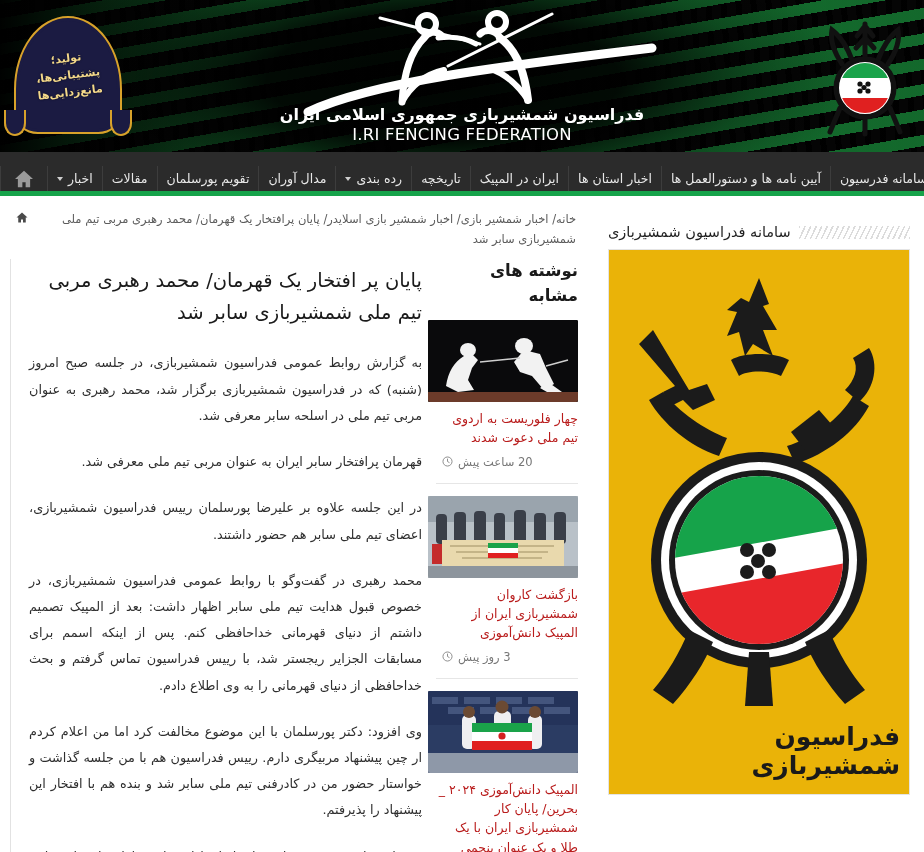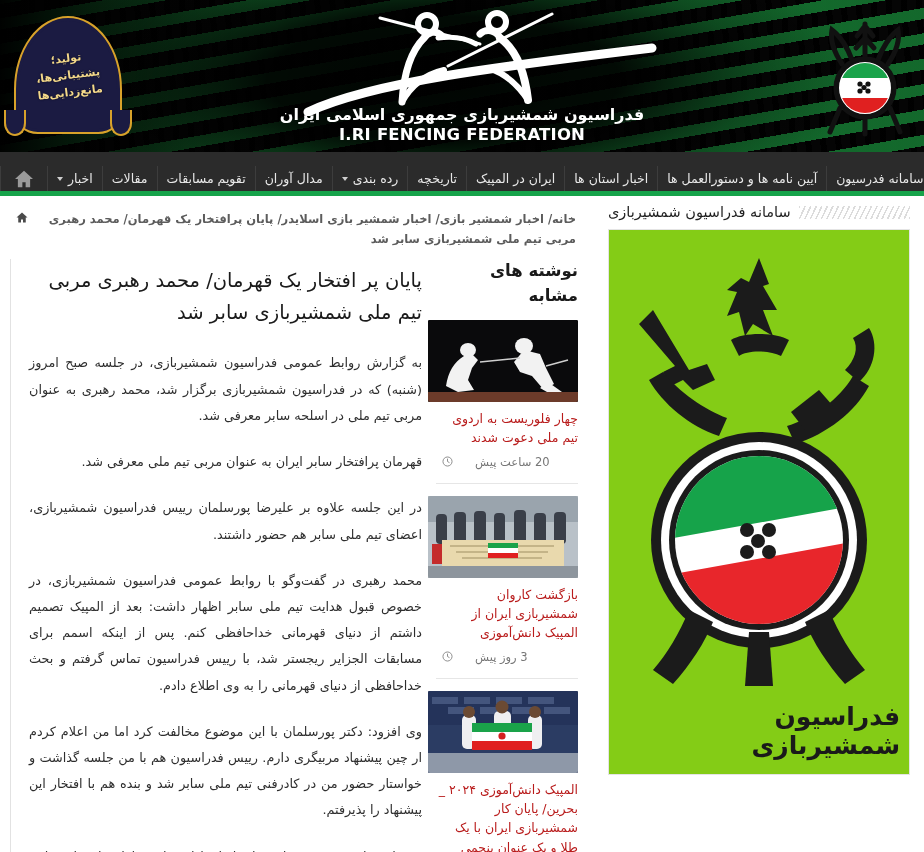--- a/index.html
+++ b/index.html
@@ -89,21 +89,21 @@
     font-size: 16px;
     font-weight: bold;
     line-height: 1.1;
     margin-bottom: 1px;
     text-align: center;
     white-space: nowrap;
   }
   .center-logo .en-name {
     color: #ffffff;
     font-size: 16.5px;
-    font-weight: bold;
+    font-weight: normal;
     letter-spacing: 0.2px;
     direction: ltr;
     white-space: nowrap;
     margin-bottom: 4px;
   }
 
   
   .crest {
     position: absolute; right: 16px; top: 12px;
     width: 86px; height: 126px;
@@ -159,21 +159,21 @@
   }
 
   
   .breadcrumb {
     display: flex; align-items: flex-start; gap: 5px;
     color: #5c5c5c;
     font-size: 11.5px;
     line-height: 1.75;
     padding: 3px 2px 0 6px;
   }
-  .breadcrumb .crumbs { flex: 1; font-weight: bold; }
+  .breadcrumb .crumbs { flex: 1; }
   .breadcrumb a { color: #5c5c5c; text-decoration: none; cursor: pointer; }
   .bc-home-icon { flex: 0 0 auto; margin-top: 3px; }
 
   
   .article-wrap {
     display: flex;
     flex-direction: row-reverse;
     margin-top: 10px;
     flex: 1;
     min-height: 0;
@@ -227,49 +227,50 @@
     color: #b91c1c;
     line-height: 1.55;
     margin-top: 7px;
     text-align: right;
     cursor: pointer;
   }
   .rel-meta {
     display: flex; flex-direction: row-reverse;
     justify-content: flex-start;
     align-items: center;
-    gap: 22px;
+    gap: 5px;
     font-size: 11.5px;
     color: #767676;
     margin-top: 7px;
     padding-left: 6px;
   }
   .clock-icon { display: block; }
   .rel-sep { border: 0; border-top: 1px solid #e6e6e6; margin: 12px 0 12px; }
 
   
   .widget-title {
     font-size: 14.5px;
     color: #1f1f1f;
     text-align: right;
     margin-bottom: 9px;
     display: flex;
     flex-direction: row-reverse;
     align-items: center;
     gap: 8px;
+    margin-top: 20px;
   }
   .widget-title .hatch {
     flex: 1;
     height: 13px;
     background: repeating-linear-gradient(115deg, #d0d0d0 0 1.5px, #ffffff 1.5px 5px);
     opacity: 0.75;
   }
   .widget-box {
     border: 1px solid #e4e4e4;
-    background: #84cc16;
+    background: #eab308;
     padding: 10px 8px 14px;
     display: flex; flex-direction: column; align-items: center;
   }
   .fed-logo-wrap { width: 282px; display: flex; flex-direction: column; align-items: center; }
   .fed-fa {
     font-size: 25px; font-weight: bold; color: #1a1a1a;
     margin-top: 6px; letter-spacing: 0.5px;
   }
   .fed-en {
     font-size: 17.5px; font-weight: bold; color: #1a1a1a;
@@ -360,21 +361,21 @@
     </svg>
   </div>
   <div class="nav-item">
     <span>اخبار</span>
     <i class="nav-caret"></i>
   </div>
   <div class="nav-item">
     <span>مقالات</span>
   </div>
   <div class="nav-item">
-    <span>تقویم مسابقات</span>
+    <span>تقویم پورسلمان</span>
   </div>
   <div class="nav-item">
     <span>مدال آوران</span>
   </div>
   <div class="nav-item">
     <span>رده بندی</span>
     <i class="nav-caret"></i>
   </div>
   <div class="nav-item">
     <span>تاریخچه</span>

